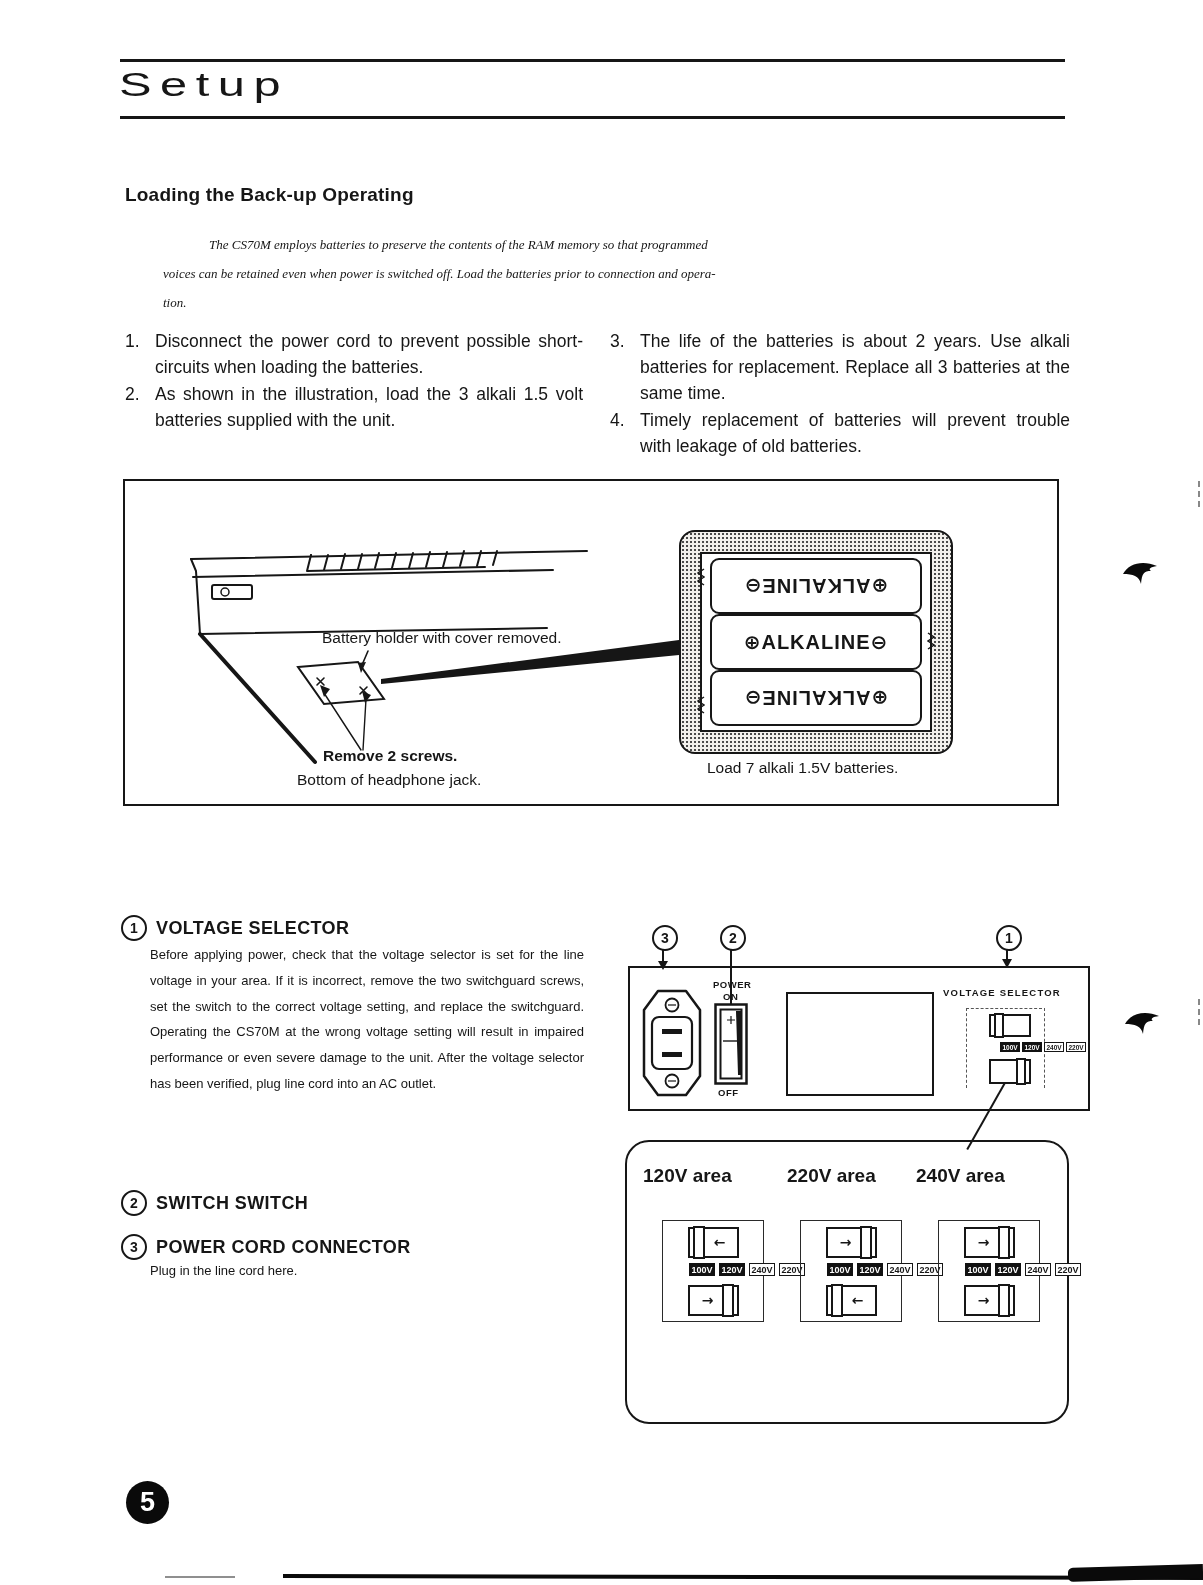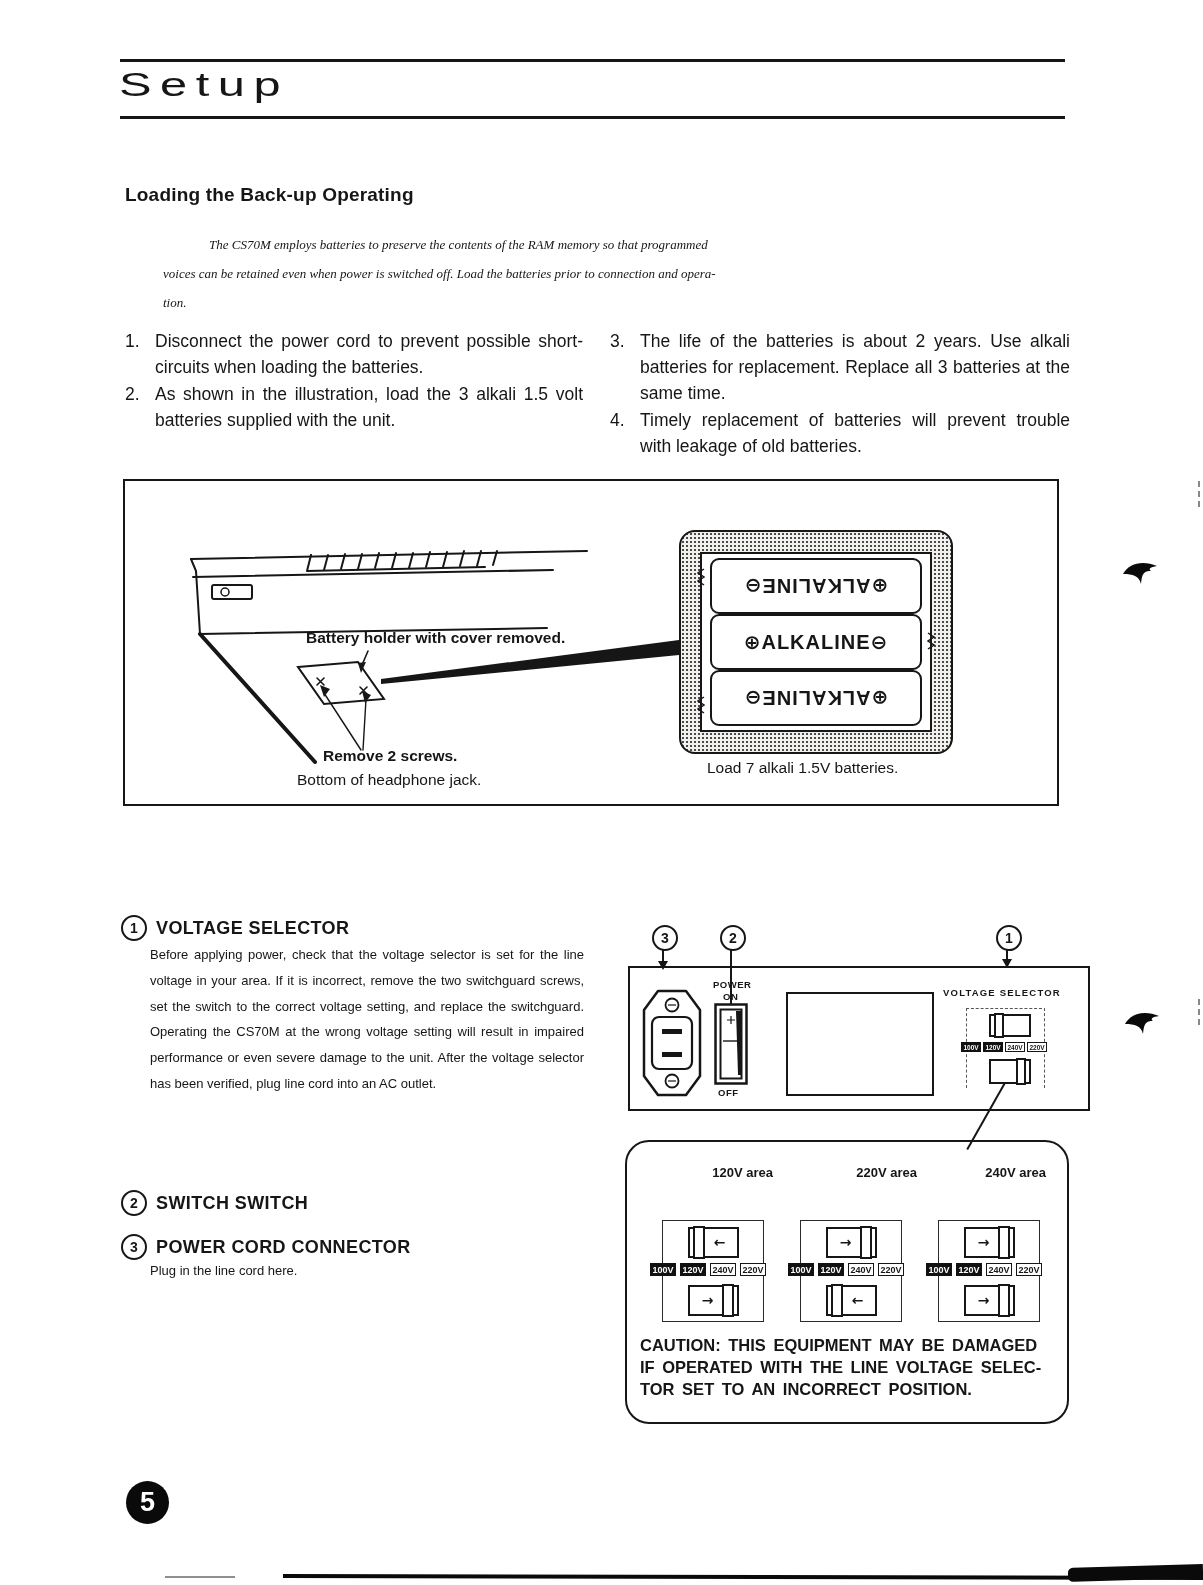--- a/index.html
+++ b/index.html
@@ -42,28 +42,28 @@
   .blankrect{border:2.5px solid #161616;background:#fff;}
   .selwrap{position:absolute;}
   .dashv{border-left:1.5px dashed #555;}
   .dashh{border-top:1.5px dashed #555;}
   .slider{position:absolute;border:2px solid #161616;background:#fff;}
   .knob{position:absolute;top:-3px;height:calc(100% + 6px);width:12px;border:2px solid #161616;background:#fff;box-sizing:border-box;}
   .knob-left .knob{left:3px;} .knob-right .knob{right:3px;}
   .sl-arrow{position:absolute;left:0;right:0;top:50%;transform:translateY(-54%);
             font-size:14px;font-weight:bold;text-align:center;font-family:"DejaVu Sans",sans-serif;}
   .knob-left .sl-arrow{padding-left:12px;} .knob-right .sl-arrow{padding-right:12px;}
-  .voltrow{position:absolute;display:flex;gap:4px;}
+  .voltrow{position:absolute;display:flex;gap:4px;margin-left:39px;}
   .voltbox{width:26px;height:13px;font-size:9px;font-weight:bold;line-height:13px;text-align:center;
            border:1.5px solid #161616;background:#fff;color:#161616;box-sizing:border-box;overflow:hidden;}
   .voltbox.filled{background:#111;color:#fff;border-color:#111;}
   .voltbox.mini{width:20px;height:10px;font-size:6.5px;line-height:9px;border-width:1px;}
   .minirow{gap:2px;}
   .areabox{border:2.5px solid #161616;border-radius:24px;}
-  .areatitle{font-size:13px;font-weight:bold;text-align:right;width:130px;}
+  .areatitle{font-size:19px;font-weight:bold;text-align:left;width:130px;}
   .wire{position:absolute;border:1.5px solid #2a2a2a;}
   .caution{font-size:16.5px;font-weight:bold;line-height:22px;white-space:nowrap;word-spacing:3px;}
   .pgnum{width:43px;height:43px;border-radius:50%;background:#0a0a0a;color:#fff;display:flex;
          align-items:center;justify-content:center;font-size:27px;font-weight:bold;}
   .edge-dash{border-left:2px dashed #888;width:0;}
   .smudge{background:#0a0a0a;}
 </style>
 </head>
 <body>
 
@@ -121,21 +121,21 @@
         <path d="M199,212 L236,269" stroke-width="1.4"></path>
         <path d="M241,218 L238,269" stroke-width="1.4"></path>
       </g>
       <g fill="#161616" stroke="none">
         <polygon points="233,182 241,181 236,192"></polygon>
         <polygon points="195,204 205,208 199,216"></polygon>
         <polygon points="237,210 246,214 240,222"></polygon>
         <polygon points="256,198 554,159 554,174 256,203"></polygon>
       </g>
     </svg>
-    <div class="abs figlabel" style="left:181px;top:148px;font-weight:bold;">Battery holder with cover removed.</div>
+    <div class="abs figlabel" style="left:197px;top:148px;">Battery holder with cover removed.</div>
     <div class="abs figlabel" style="left:198px;top:266px;font-weight:bold;">Remove 2 screws.</div>
     <div class="abs figlabel" style="left:172px;top:290px;">Bottom of headphone jack.</div>
 
     <div class="abs bcomp" style="left:554px;top:49px;width:270px;height:220px;">
       <div class="binner">
         <div class="batt flip">⊕ALKALINE⊖</div>
         <div class="batt">⊕ALKALINE⊖</div>
         <div class="batt flip">⊕ALKALINE⊖</div>
       </div>
       <svg class="zig" style="left:16px;top:36px;" width="8" height="18" viewBox="0 0 8 18">
@@ -285,25 +285,20 @@
       <span class="voltbox filled">120V</span>
       <span class="voltbox">240V</span>
       <span class="voltbox">220V</span>
     </div>
     <div class="slider slider-bottom knob-right" style="left:38px;top:67px;width:47px;height:27px;">
       <span class="knob"></span>
         <span class="sl-arrow">→</span>
     </div>
   </div>
 
-  <div class="abs caution" style="left:640px;top:1334px;">
-    <div>CAUTION: THIS EQUIPMENT MAY BE DAMAGED</div>
-    <div>IF OPERATED WITH THE LINE VOLTAGE SELEC-</div>
-    <div>TOR SET TO AN INCORRECT POSITION.</div>
-  </div>
 
   <div class="abs pgnum" style="left:126px;top:1481px;">5</div>
 
   <div class="abs smudge" style="left:283px;top:1575px;width:920px;height:4px;transform:rotate(0.12deg);"></div>
   <div class="abs smudge" style="left:1068px;top:1566px;width:135px;height:14px;border-radius:5px 0 0 5px;transform:rotate(-1.6deg);"></div>
   <div class="abs" style="left:165px;top:1576px;width:70px;height:2px;background:#444;opacity:.6;"></div>
 
 </div>
 
 </body></html>

